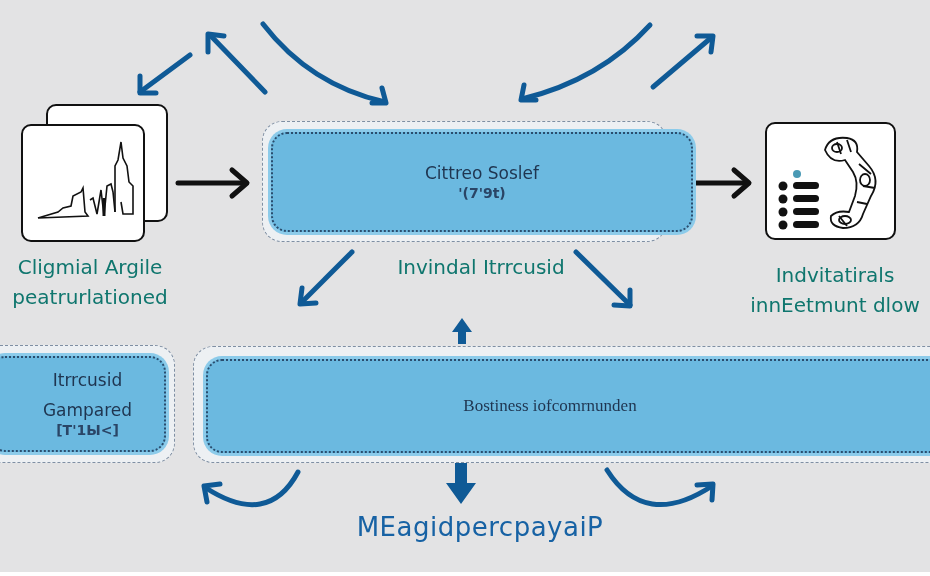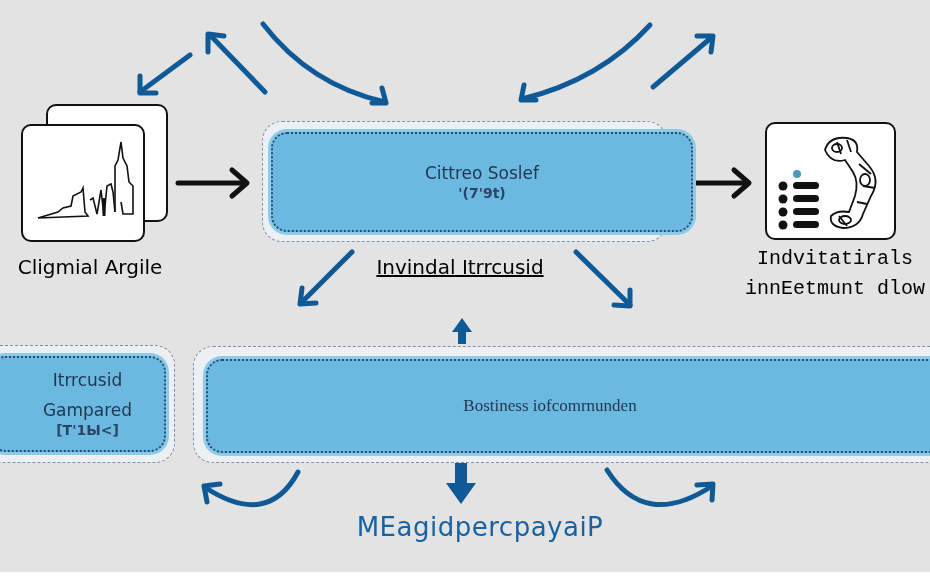--- a/index.html
+++ b/index.html
@@ -13,21 +13,21 @@
     position: absolute; left: 0; top: 572px; width: 930px; height: 4px; background: #ffffff;
   }
   .arrows-svg { position: absolute; left: 0; top: 0; width: 930px; height: 576px; pointer-events: none; }
   .arrows-svg path, .arrows-svg polyline { fill: none; stroke-linecap: round; stroke-linejoin: round; }
 
   .card {
     position: absolute; background: #ffffff; border: 2.5px solid #111;
     border-radius: 10px; box-sizing: border-box;
   }
   .label {
-    position: absolute; color: #000000; text-align: center;
+    position: absolute; color: #0f766e; text-align: center;
     font-size: 20px; line-height: 30px; white-space: nowrap;
   }
 
   .box-outer {
     position: absolute; box-sizing: border-box;
     border: 1.5px dashed #7f8fa3; border-radius: 20px;
     background: #edf0f3;
   }
   .box-inner {
     position: absolute; box-sizing: border-box;
@@ -99,20 +99,21 @@
   <div class="card" style="left:21px;top:124px;width:124px;height:118px;">
     <svg width="120" height="114" viewBox="0 0 120 114" style="position:absolute;left:0;top:0;">
       <path d="M15,92 L35,86 L40,82 L48,80 L50,70 L58,66 L60,62 L62,86 L65,90 L15,92 Z" fill="none" stroke="#111" stroke-width="1.6"></path>
       <path d="M67,74 L70,72 L74,88 L78,64 L81,90 L84,60 L88,58 L90,66 L92,86" fill="none" stroke="#111" stroke-width="1.6"></path>
       <path d="M92,86 L92,40 L95,34 L98,16 L100,32 L104,40 L106,56 L110,60 L110,88 L100,88 L98,76" fill="none" stroke="#111" stroke-width="1.6"></path>
       <path d="M81,72 L81,90" stroke="#111" stroke-width="3"></path>
     </svg>
   </div>
   <div class="label" style="left:0;top:252px;width:180px;">
     <div>Cligmial Argile</div>
+    <div>peatrurlationed</div>
   </div>
 </div>
 
 <div class="box-outer" style="left:262px;top:121px;width:405px;height:121px;">
   <div class="box-inner" style="left:8px;top:10px;width:422px;height:100px;">
     <div class="box-title">Cittreo Soslef</div>
     <div class="box-sub">'(7'9t)</div>
   </div>
 </div>
 
@@ -132,27 +133,27 @@
       </g>
       <g fill="none" stroke="#111" stroke-width="1.8">
         <path d="M58,26 Q62,12 80,14 Q92,16 90,28 L102,42 Q114,56 104,72 L96,90 Q92,104 76,104 Q62,102 64,92 Q70,86 82,88 L88,72 Q92,58 86,48 L78,36 Q64,40 58,26 Z"></path>
         <path d="M70,18 L74,30 M80,16 L84,28 M92,40 L104,50 M96,62 L108,64 M90,78 L100,80 M72,92 L80,102"></path>
         <ellipse cx="70" cy="24" rx="5" ry="4"></ellipse>
         <ellipse cx="98" cy="56" rx="5" ry="6"></ellipse>
         <ellipse cx="78" cy="96" rx="6" ry="4"></ellipse>
       </g>
     </svg>
   </div>
-  <div class="label" style="left:740px;top:244px;width:190px;font-family:Liberation Mono, monospace;">
+  <div class="label" style="left:740px;top:260px;width:190px;">
     <div>Indvitatirals</div>
     <div>innEetmunt dlow</div>
   </div>
 </div>
 
-<div class="label" style="left:350px;top:252px;width:220px;text-decoration:underline;">
+<div class="label" style="left:371px;top:252px;width:220px;">
   <div>Invindal Itrrcusid</div>
 </div>
 
 <div class="box-outer" style="left:-20px;top:345px;width:195px;height:118px;">
   <div class="box-inner" style="left:8px;top:10px;width:177px;height:96px;">
     <div class="box-title" style="padding-left:20px;">Itrrcusid</div>
     <div class="box-title" style="padding-left:20px;margin-top:8px;">Gampared</div>
     <div class="box-sub" style="padding-left:20px;">[T'1Ы&lt;]</div>
   </div>
 </div>

